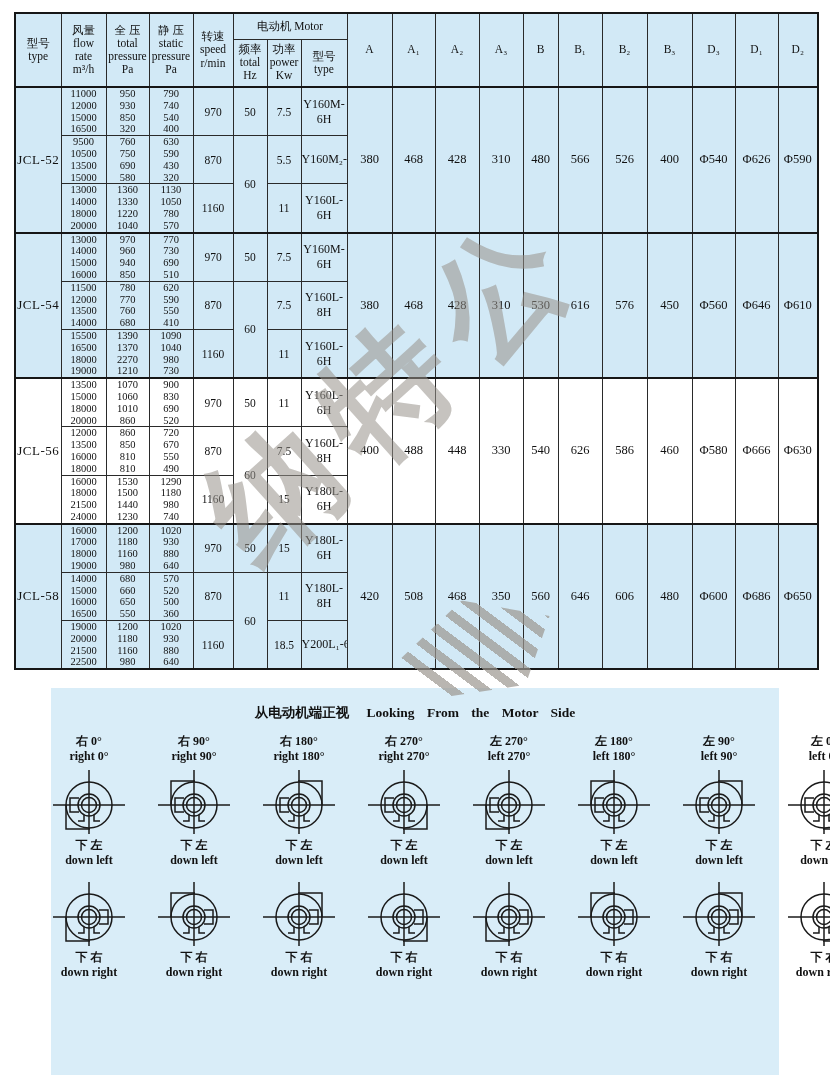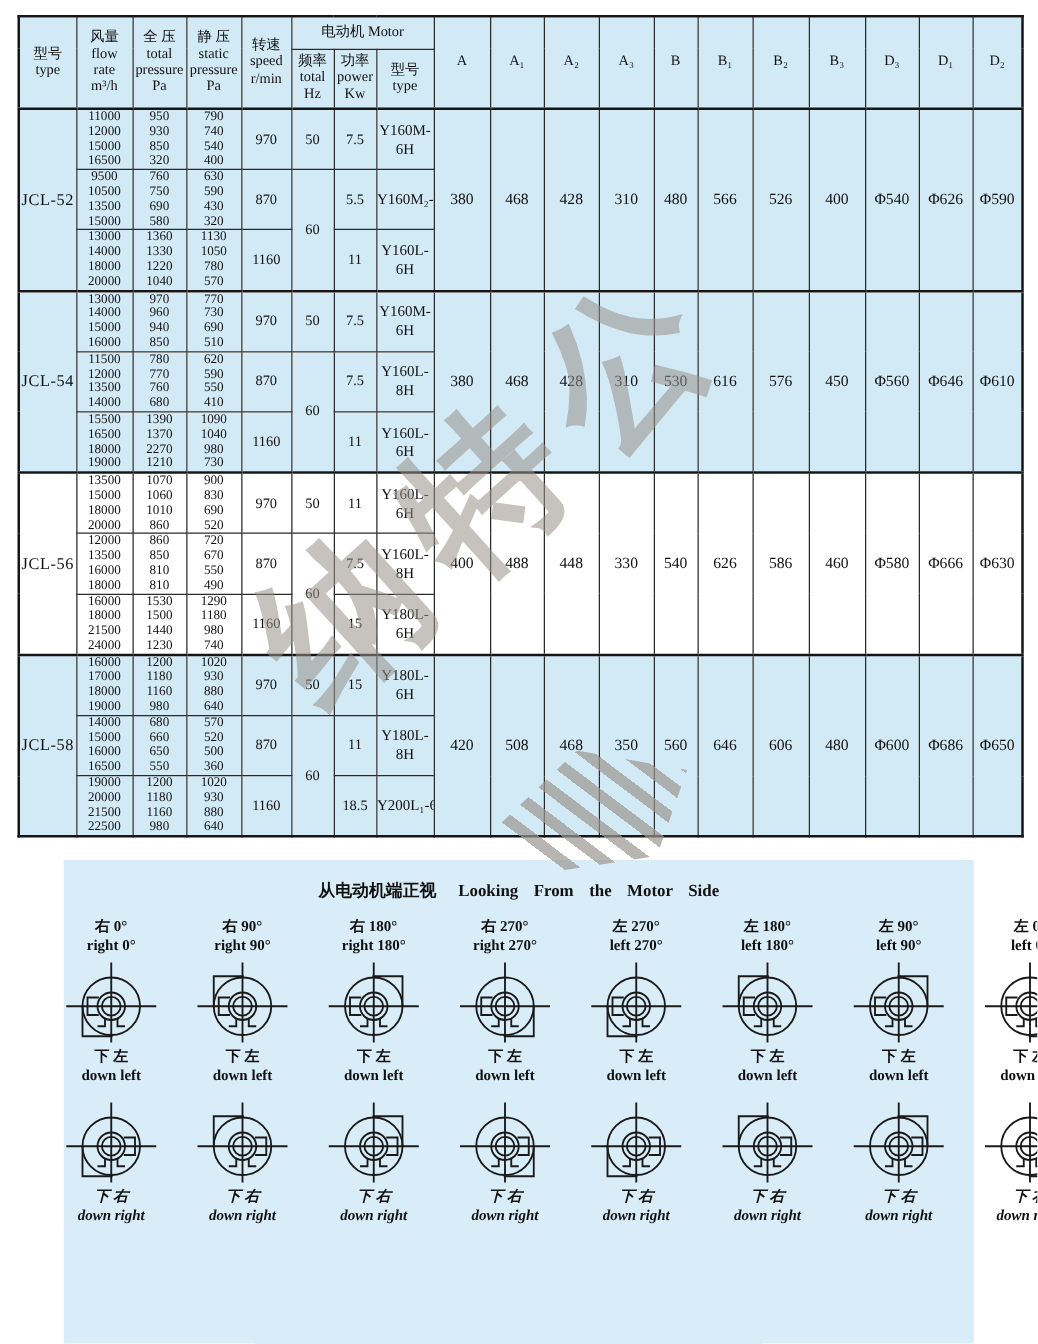--- a/index.html
+++ b/index.html
@@ -28,21 +28,21 @@
          transform:rotate(-42deg);transform-origin:50% 50%;white-space:nowrap;}
   .wmark-logo{position:absolute;left:398px;top:598px;width:158px;height:100px;z-index:2;
          pointer-events:none;opacity:.7;transform:rotate(-18deg);
          background:repeating-linear-gradient(55deg,#9b968f 0 9px,transparent 9px 20px);
          clip-path:polygon(50% 0,100% 42%,72% 100%,18% 86%,0 38%);}
   
   .panel{position:absolute;left:15px;top:688px;width:728px;height:387px;background:#d9edf8;margin-left:36px;}
   .panel-title{padding-top:16px;text-align:center;font-size:13.5px;font-weight:bold;}
   .panel-title .en{word-spacing:9px;margin-left:14px;font-weight:bold;}
   .diag-grid{display:grid;grid-template-columns:repeat(8,1fr);width:778px;margin:12px auto 0;gap:29px;}
-  .diag-grid2{margin-top:8px;font-style:italic;}
+  .diag-grid2{margin-top:8px;}
   .diag-cell{text-align:center;}
   .o-label{font-size:12px;font-weight:bold;line-height:15px;white-space:nowrap;}
   .diag-cell svg{display:block;margin:3px auto 1px;}
 </style>
 </head>
 <body>
 
 <div class="page">
 
   <table class="spec">

